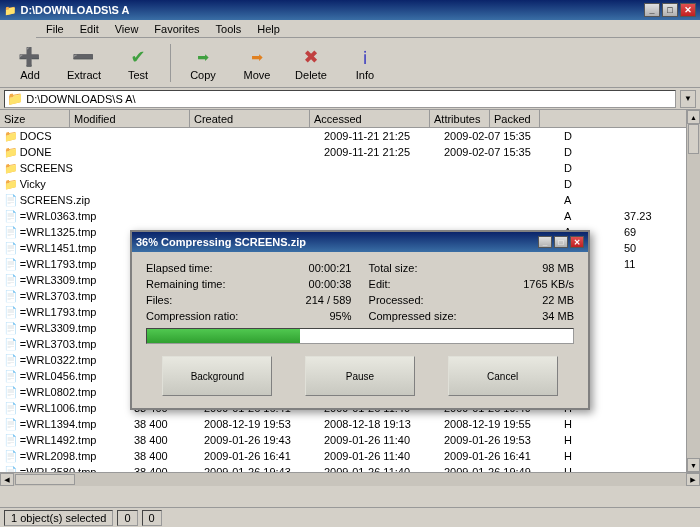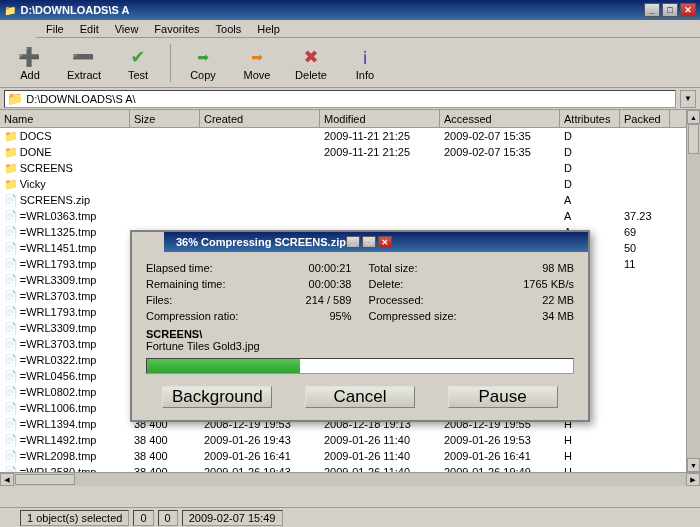--- a/index.html
+++ b/index.html
@@ -159,21 +159,21 @@
       white-space: nowrap;
     }
 
     
     .status-bar {
       background: #d4d0c8;
       height: 20px;
       display: flex;
       align-items: center;
       border-top: 1px solid #999;
-      padding: 0 20px;
+      padding: 0 4px;
       gap: 4px;
       position: absolute;
       bottom: 0;
       left: 0;
       right: 0;
     }
     .status-section {
       display: flex; align-items: center;
       border: 1px inset #999;
       padding: 0 6px;
@@ -228,24 +228,24 @@
       position: absolute;
       top: 120px;
       left: 130px;
     }
     .dialog-title-bar {
       background: linear-gradient(to bottom, #0a246a, #3a6ea5);
       color: #fff;
       height: 20px;
       display: flex;
       align-items: center;
-      padding: 0 12px;
+      justify-content: space-between;
+      padding: 0 4px;
       font-size: 11px;
       font-weight: bold;
-      margin-left: 32px;
     }
     .dialog-title-btns { display: flex; gap: 2px; }
     .dialog-btn-small {
       width: 14px; height: 12px;
       background: linear-gradient(to bottom, #e0e0e0, #b0b0b0);
       border: 1px solid #555;
       font-size: 8px;
       cursor: pointer;
       display: flex; align-items: center; justify-content: center;
     }
@@ -274,27 +274,27 @@
     .progress-bar-fill {
       height: 100%;
       background: linear-gradient(to bottom, #50c850, #30a030);
     }
     .dialog-buttons {
       display: flex;
       justify-content: space-around;
       padding: 4px 0 2px 0;
     }
     .dlg-button {
-      width: 110px; height: 22px;
+      width: 110px; height: 40px;
       background: linear-gradient(to bottom, #e8e8e0, #c8c8c0);
       border: 1px solid #808080;
       border-top-color: #e0e0d8;
       border-left-color: #e0e0d8;
       cursor: pointer;
-      font-size: 17px;
+      font-size: 10px;
       display: flex; align-items: center; justify-content: center;
     }
 
     .main-area {
       position: relative;
       height: 362px;
       overflow: hidden;
     }
 
     
@@ -382,31 +382,28 @@
   <div class="address-field" style="flex:1;">
     <span class="folder-icon-small">📁</span>
     <span>D:\DOWNLOADS\S A\</span>
   </div>
   <div class="address-dropdown">▼</div>
 </div>
 
 <div class="main-area">
 
   <div class="file-list-header" style="font-size:11px;">
-    <div class="col-header col-name">
-      <span>Name</span>
-    </div>
     <div class="col-header col-size">
       <span>Size</span>
     </div>
+    <div class="col-header col-modified">
+      <span>Modified</span>
+    </div>
     <div class="col-header col-created">
       <span>Created</span>
-    </div>
-    <div class="col-header col-modified">
-      <span>Modified</span>
     </div>
     <div class="col-header col-accessed">
       <span>Accessed</span>
     </div>
     <div class="col-header col-attributes">
       <span>Attributes</span>
     </div>
     <div class="col-header col-packed">
       <span>Packed</span>
     </div>
@@ -720,47 +717,43 @@
               <span class="field-value">95%</span>
             </div>
           </div>
 
           <div class="dialog-col">
             <div class="dialog-field">
               <span class="field-label">Total size:</span>
               <span class="field-value">98 MB</span>
             </div>
             <div class="dialog-field">
-              <span class="field-label">Delete:</span>
+              <span class="field-label">Edit:</span>
               <span class="field-value">1765 KB/s</span>
             </div>
             <div class="dialog-field">
               <span class="field-label">Processed:</span>
               <span class="field-value">22 MB</span>
             </div>
             <div class="dialog-field">
               <span class="field-label">Compressed size:</span>
               <span class="field-value">34 MB</span>
             </div>
           </div>
         </div>
 
-        <div class="current-file-section">
-          <div class="current-file-label">SCREENS\</div>
-          <div class="current-file-name">Fortune Tiles Gold3.jpg</div>
-        </div>
 
         <div class="progress-bar-container">
           <div class="progress-bar-fill" id="progress-fill" style="width: 36%;"></div>
         </div>
 
         <div class="dialog-buttons">
           <div class="dlg-button">Background</div>
+          <div class="dlg-button">Pause</div>
           <div class="dlg-button">Cancel</div>
-          <div class="dlg-button">Pause</div>
         </div>
       </div>
     </div>
   </div>
 </div>
 
 <div class="scrollbar-h">
   <div class="scroll-h-btn">◀</div>
   <div class="scroll-h-track">
     <div class="scroll-h-thumb"></div>
@@ -771,16 +764,13 @@
 <div class="status-bar">
   <div class="status-section">
     <span>1 object(s) selected</span>
   </div>
   <div class="status-section">
     <span>0</span>
   </div>
   <div class="status-section">
     <span>0</span>
   </div>
-  <div class="status-section">
-    <span>2009-02-07 15:49</span>
-  </div>
 </div>
 
 </body></html>

